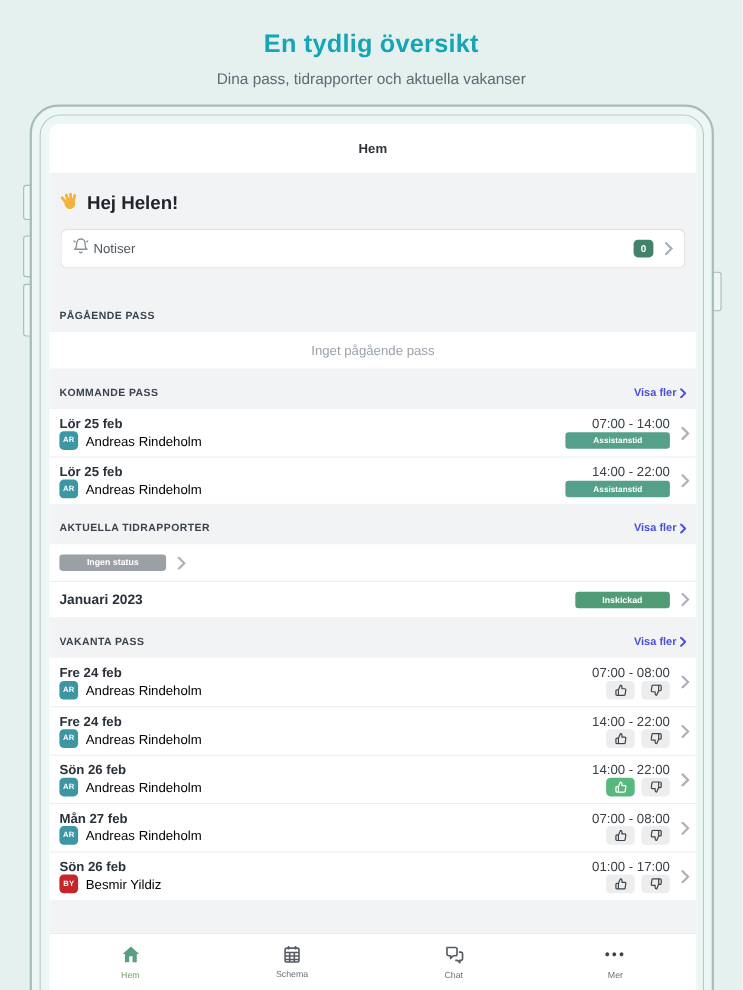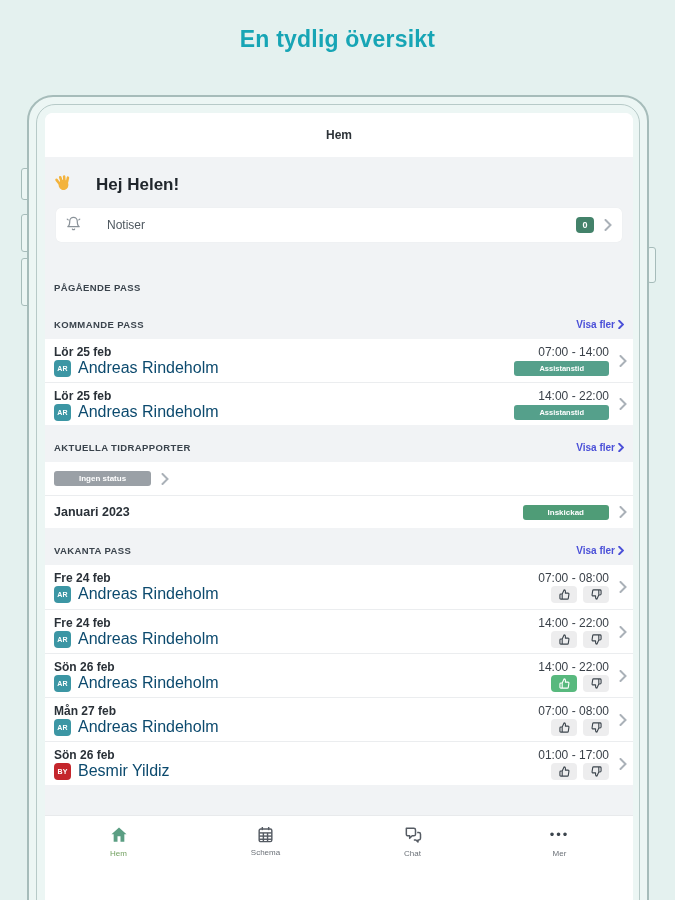--- a/index.html
+++ b/index.html
@@ -37,28 +37,28 @@
     width:588px; height:100%; background:#fff; border-radius:8px 8px 0 0;
     overflow:hidden; display:flex; flex-direction:column;
   }
 
   
   .app-navbar { height:44px; background:#fff; display:flex; align-items:center; justify-content:center; }
   .app-navbar-title { font-size:12px; color:#2d3338; font-weight:bold; }
 
   .gray { background:#f1f3f5; }
   .top-gray { height:145px; display:flex; flex-direction:column; padding:14px 0 0 0; }
-  .greeting { display:flex; align-items:center; gap:23px; padding:0 9px; margin-top:2px; }
+  .greeting { display:flex; align-items:center; gap:6px; padding:0 9px; margin-top:2px; }
   .greeting-text { font-size:17px; font-weight:bold; color:#20262c; }
 
   .notiser-card {
     margin:12px 11px 0 11px; height:34px; background:#fff; border-radius:5px;
     display:flex; align-items:center; padding:0 10px; box-shadow:0 0 1px rgba(0,0,0,.08);
   }
-  .notiser-label { font-size:12px; color:#4e575f; margin-left:26px; flex:1; }
+  .notiser-label { font-size:12px; color:#4e575f; margin-left:4px; flex:1; }
   .notif-badge {
     min-width:18px; height:16px; background:#43826a; color:#fff; font-size:9px; font-weight:bold;
     border-radius:4px; display:flex; align-items:center; justify-content:center; padding:0 4px;
   }
 
   .section-band { height:37px; display:flex; align-items:flex-end; justify-content:space-between;
     padding:0 9px 9px 9px; }
   .section-band.first { margin-top:auto; height:auto; }
   .section-title { font-size:9.5px; font-weight:bold; color:#3a434c; letter-spacing:.4px; }
   .visa-fler { display:flex; align-items:center; gap:3px; font-size:10px; font-weight:bold;
@@ -74,21 +74,21 @@
   .shift-row + .shift-row { border-top:1px solid #ebedef; }
   .row-main { flex:1; display:flex; flex-direction:column; justify-content:space-between; }
   .row-line { display:flex; align-items:center; justify-content:space-between; }
   .row-date { font-size:12px; font-weight:bold; color:#2a3138; }
   .row-time { font-size:12px; color:#3a4149; }
   .row-person { display:flex; align-items:center; gap:7px; }
   .avatar { width:17px; height:17px; border-radius:4px; color:#fff; font-size:7px; font-weight:bold;
     display:flex; align-items:center; justify-content:center; letter-spacing:.2px; }
   .avatar-teal { background:#3c96a4; }
   .avatar-red { background:#c4262c; }
-  .row-name { font-size:16px; color:#0c4a6e; }
+  .row-name { font-size:12px; color:#000000; }
   .badge { font-size:7.5px; font-weight:bold; color:#fff; padding:3px 25px; border-radius:3px; }
   .badge-teal { background:#55a08b; }
   .badge-gray { background:#9aa0a6; }
   .badge-green { background:#4f9c77; }
   .chevron-cell { width:18px; display:flex; align-items:center; justify-content:flex-end; }
 
   
   .report-row { display:flex; align-items:center; height:33px; padding:0 6px 0 9px; }
   .report-row + .report-row { border-top:1px solid #ebedef; }
   .report-month { flex:1; font-size:12.5px; font-weight:bold; color:#2a3138; }
@@ -108,20 +108,21 @@
   .tab-item { flex:1; display:flex; flex-direction:column; align-items:center; padding-top:9px; gap:4px; cursor:pointer; }
   .tab-label { font-size:8px; color:#6b7178; }
   .tab-item.active .tab-label { color:#74a263; }
   .dots { font-size:13px; letter-spacing:2px; color:#3c454d; line-height:20px; }
 </style>
 </head>
 <body>
 
 <div class="page-header">
   <div class="page-title">En tydlig översikt</div>
+  <div class="page-subtitle">Dina pass, tidrapporter och aktuella vakanser</div>
 </div>
 
 <div class="tablet-btn btn-1"></div>
 <div class="tablet-btn btn-2"></div>
 <div class="tablet-btn btn-3"></div>
 <div class="tablet-btn-right"></div>
 
 <div class="tablet-frame">
  <div class="tablet-bezel">
   <div class="screen">
@@ -161,20 +162,23 @@
                 <polyline points="1.5,1 6.5,6 1.5,11"></polyline>
               </svg>
         </span>
       </div>
 
       <div class="section-band first">
         <span class="section-title">PÅGÅENDE PASS</span>
       </div>
     </div>
 
+    <div class="empty-row">
+      <span class="empty-text">Inget pågående pass</span>
+    </div>
 
     <div class="gray section-band">
       <span class="section-title">KOMMANDE PASS</span>
       <span class="visa-fler">
         <span>Visa fler</span>
         <svg width="6" height="9" viewBox="0 0 8 12" fill="none" stroke="#4b50d8" stroke-width="2.4" stroke-linecap="round">
               <polyline points="1.5,1 6.5,6 1.5,11"></polyline>
             </svg>
       </span>
     </div>

